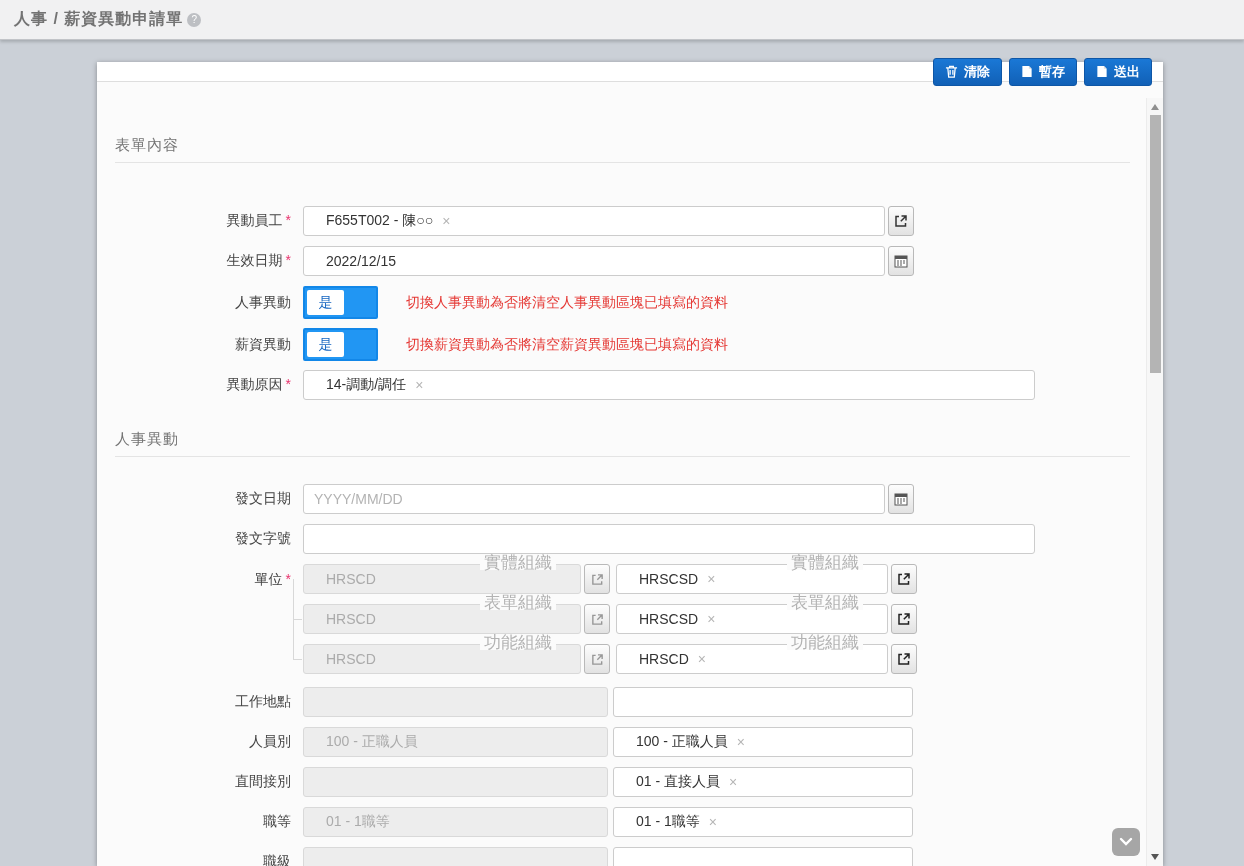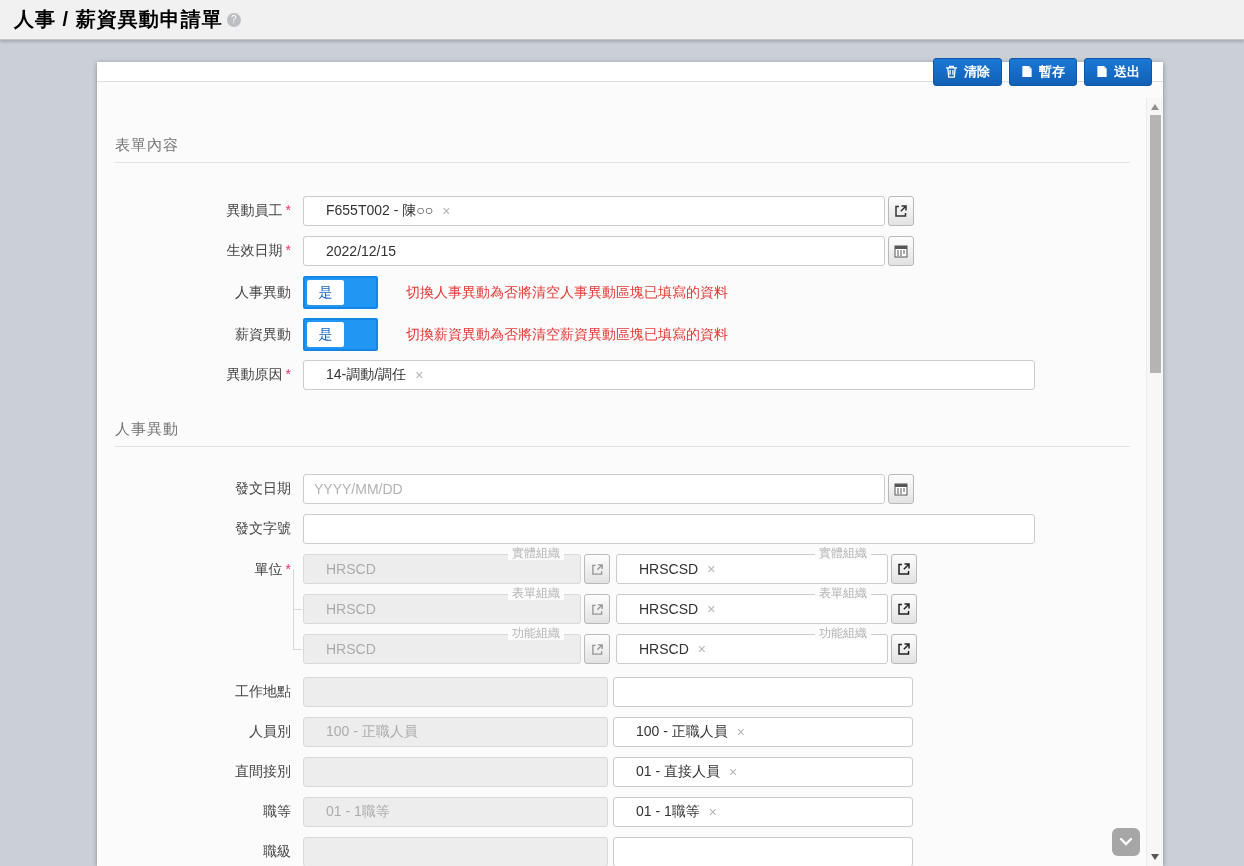--- a/index.html
+++ b/index.html
@@ -3,21 +3,21 @@
 <meta charset="utf-8">
 <style>
   * { margin:0; padding:0; box-sizing:border-box; }
   html,body { width:1244px; height:866px; overflow:hidden;
     font-family:"Liberation Sans","DejaVu Sans",sans-serif; background:#cbd0d7; }
 
   
   .page-header { position:absolute; left:0; top:0; width:1244px; height:40px;
     background:#f1f1f2; border-bottom:1px solid #c2c4c8;
     box-shadow:0 2px 3px rgba(0,0,0,0.18); display:flex; align-items:center; padding-left:14px; z-index:5; }
-  .page-title { font-size:20px; font-weight:bold; color:#000000; letter-spacing:1px; }
+  .page-title { font-size:16px; font-weight:bold; color:#737373; letter-spacing:1px; }
   .title-help { display:inline-block; width:14px; height:14px; border-radius:50%;
     background:#bdbfc3; color:#fff; font-size:10px; line-height:14px; text-align:center;
     margin-left:4px; vertical-align:top; cursor:pointer; }
 
   
   .card { position:absolute; left:97px; top:62px; width:1066px; height:804px;
     background:#fbfbfb; box-shadow:0 1px 5px rgba(0,0,0,0.35); }
   .toolbar { position:absolute; left:0; top:0; right:0; height:20px; background:#ffffff;
     border-bottom:1px solid #dedede; display:flex; align-items:center; justify-content:flex-end;
     padding-right:11px; }
@@ -26,21 +26,21 @@
     border-radius:3px; color:#fff; font-size:13px; font-weight:bold; cursor:pointer; }
   .btn-blue svg { display:block; }
 
   
   .content { position:absolute; left:0; top:36px; right:17px; bottom:0; padding:0 16px 0 18px;
     overflow:hidden; background:#fbfbfb; }
   h2.section { font-size:15px; font-weight:500; color:#737373; letter-spacing:1px; }
   .sec1 { margin-top:38px; }
   .sec2 { margin-top:30px; }
   .divider { border:none; border-top:1px solid #e4e4e4; margin-top:7px; }
-  .rows { margin-top:33px; }
+  .rows { margin-top:43px; }
   .rows2 { margin-top:27px; }
 
   .form-row { display:flex; align-items:center; margin-bottom:10px; }
   .form-label { width:188px; padding-right:12px; text-align:right; font-size:14px; color:#444;
     flex:0 0 188px; }
   .req { color:#e8336d; margin-left:3px; }
 
   .input-box { position:relative; height:30px; background:#fff; border:1px solid #ccc;
     border-radius:3px; display:flex; align-items:center; padding:0 22px; font-size:14px; color:#333;
     cursor:text; }
@@ -71,21 +71,21 @@
   .unit-label { padding-top:7px; position:relative; }
   .unit-dot { position:absolute; right:-14px; top:11px; width:8px; height:8px; border-radius:50%;
     background:#c9c9c9; }
   .unit-rows { position:relative; }
   .unit-vline { position:absolute; left:-10px; top:15px; width:1px; height:80px; background:#d8d8d8; }
   .unit-stub { position:absolute; left:-10px; width:9px; height:1px; background:#d8d8d8; }
   .unit-row { display:flex; align-items:center; margin-bottom:10px; }
   .unit-row:last-child { margin-bottom:0; }
   .w-uold { width:278px; }
   .w-unew { width:272px; margin-left:6px; }
-  .float-label { position:absolute; top:-9px; right:16px; font-size:12px; color:#b3b3b3;
+  .float-label { position:absolute; top:-9px; right:24px; font-size:17px; color:#b3b3b3;
     background:#fbfbfb; padding:0 4px; line-height:14px; }
 
   
   .w-old { width:305px; }
   .w-new { width:300px; margin-left:5px; }
 
   
   .card-scrollbar { position:absolute; top:36px; right:0; bottom:0; width:17px; background:#f7f7f7;
     border-left:1px solid #ececec; }
   .sb-up { position:absolute; top:6px; left:4px; width:0; height:0; border-left:4px solid transparent;

